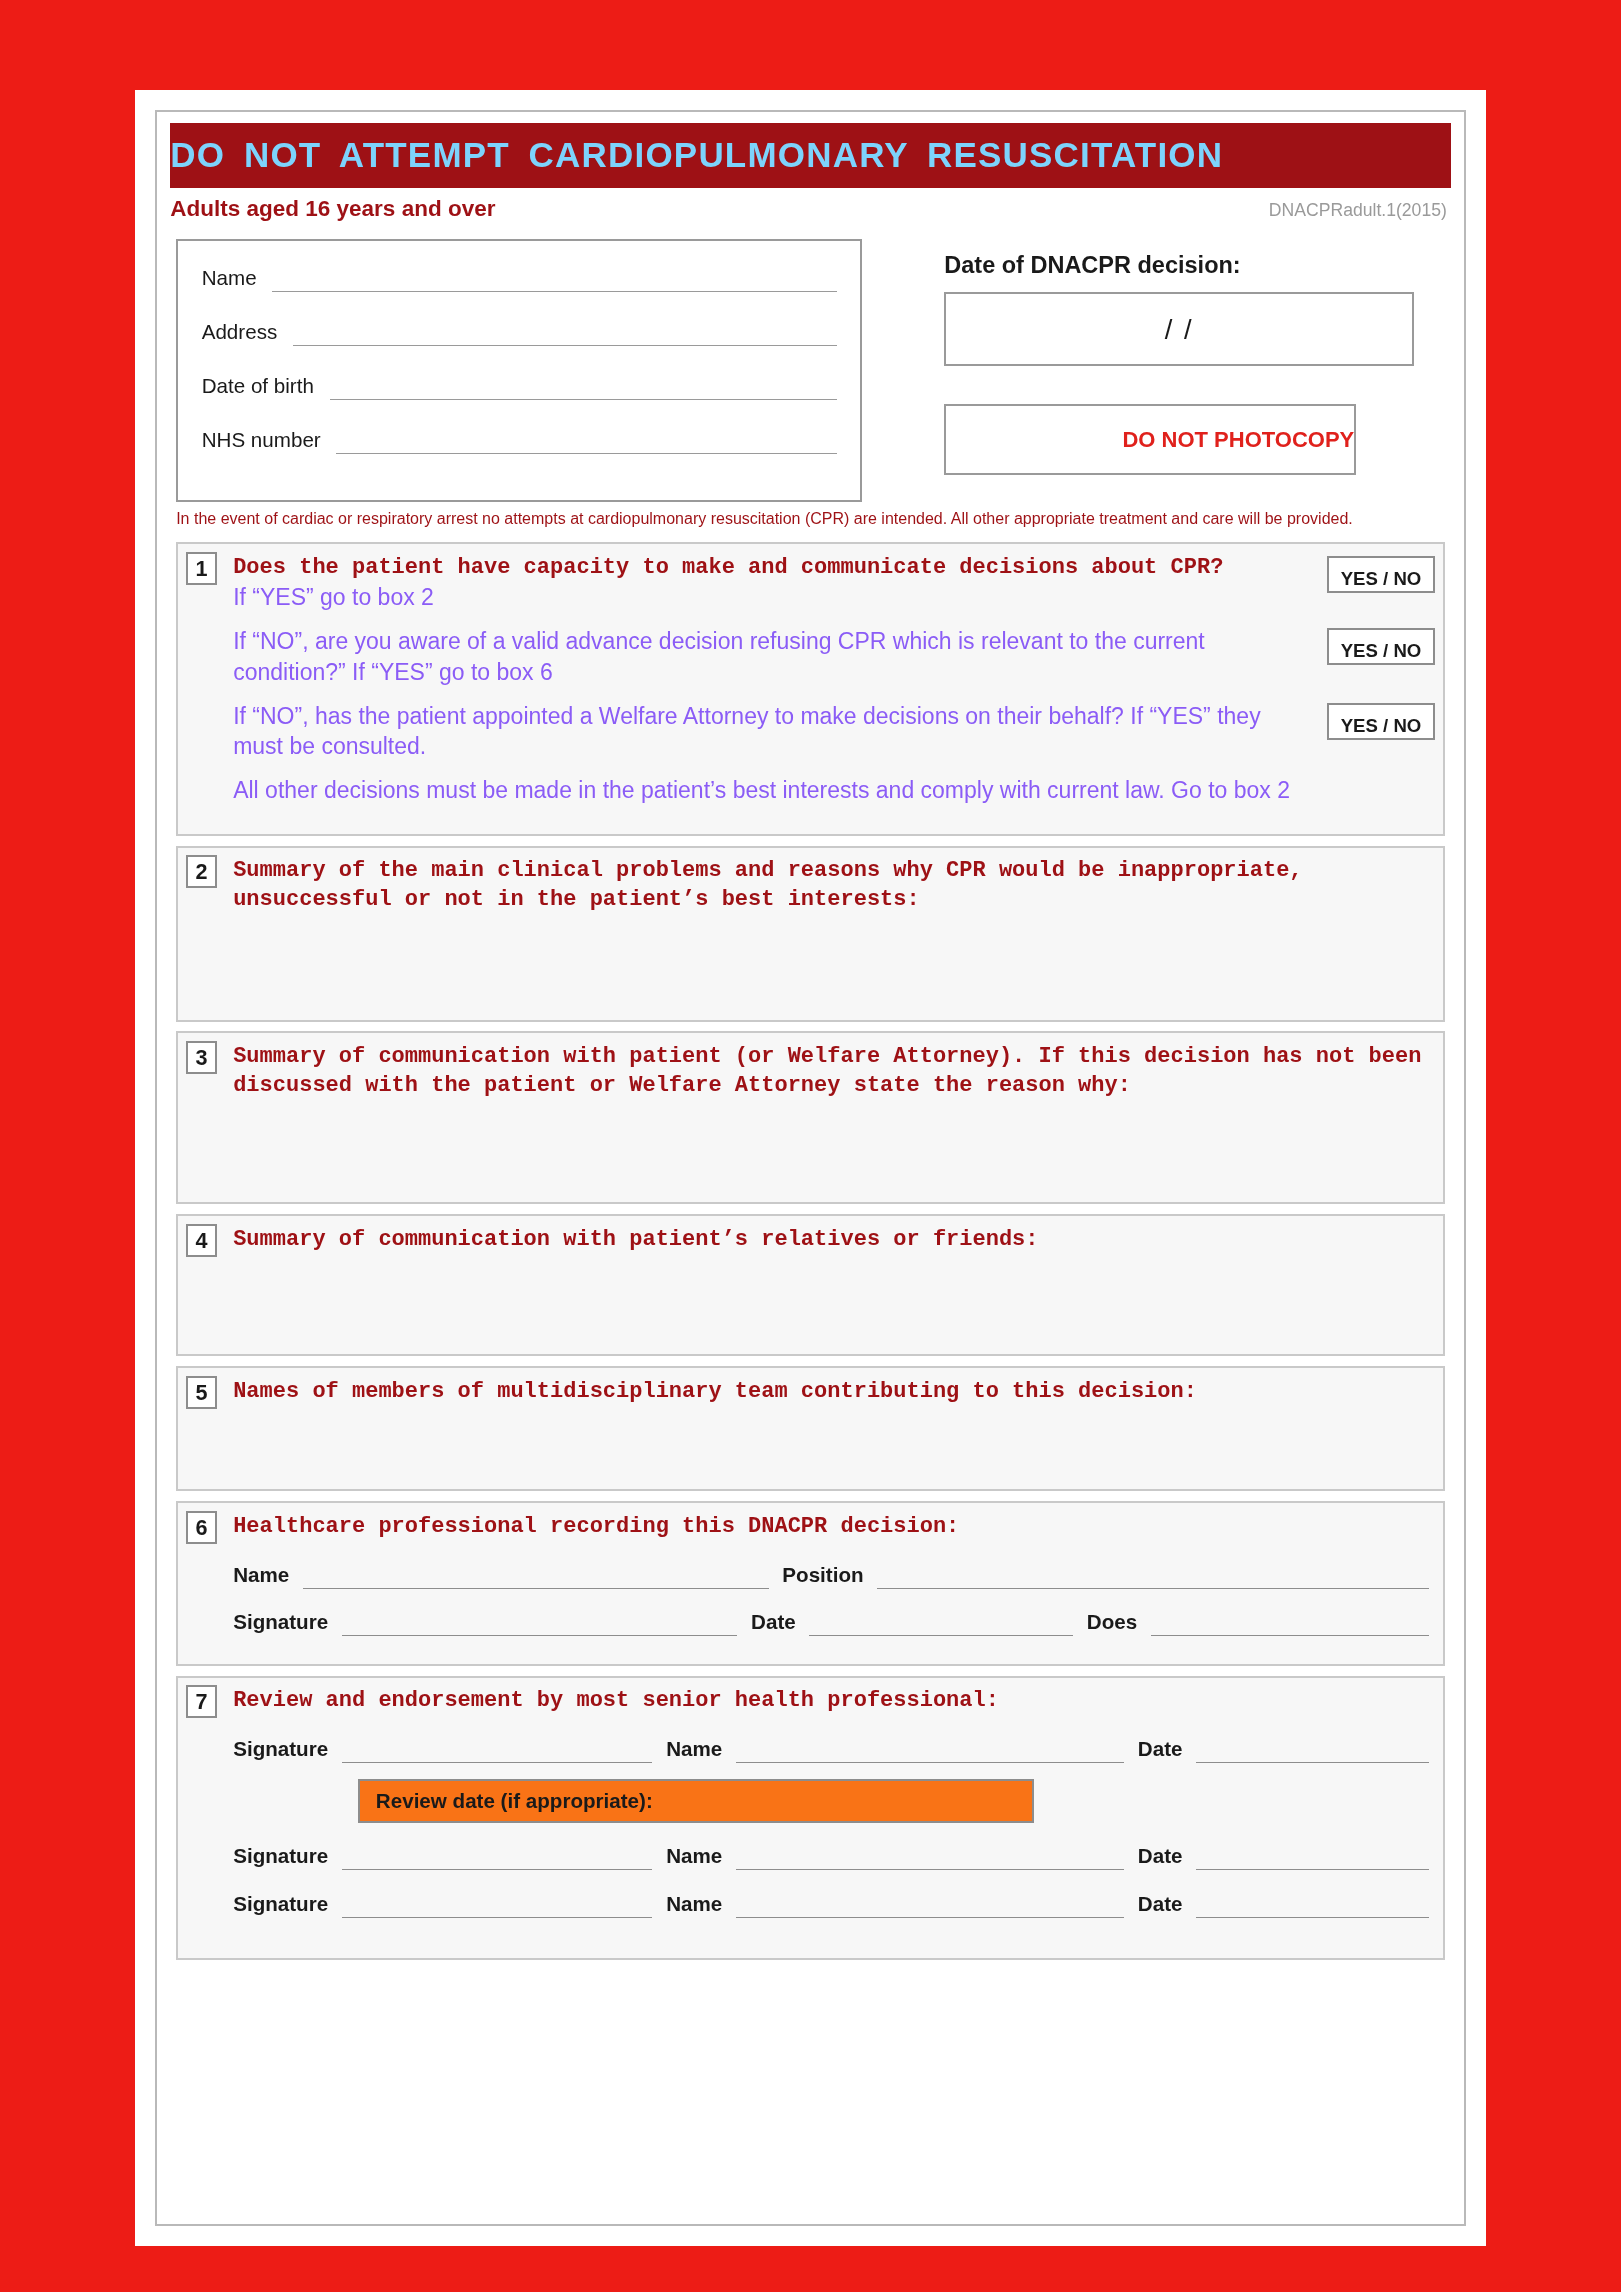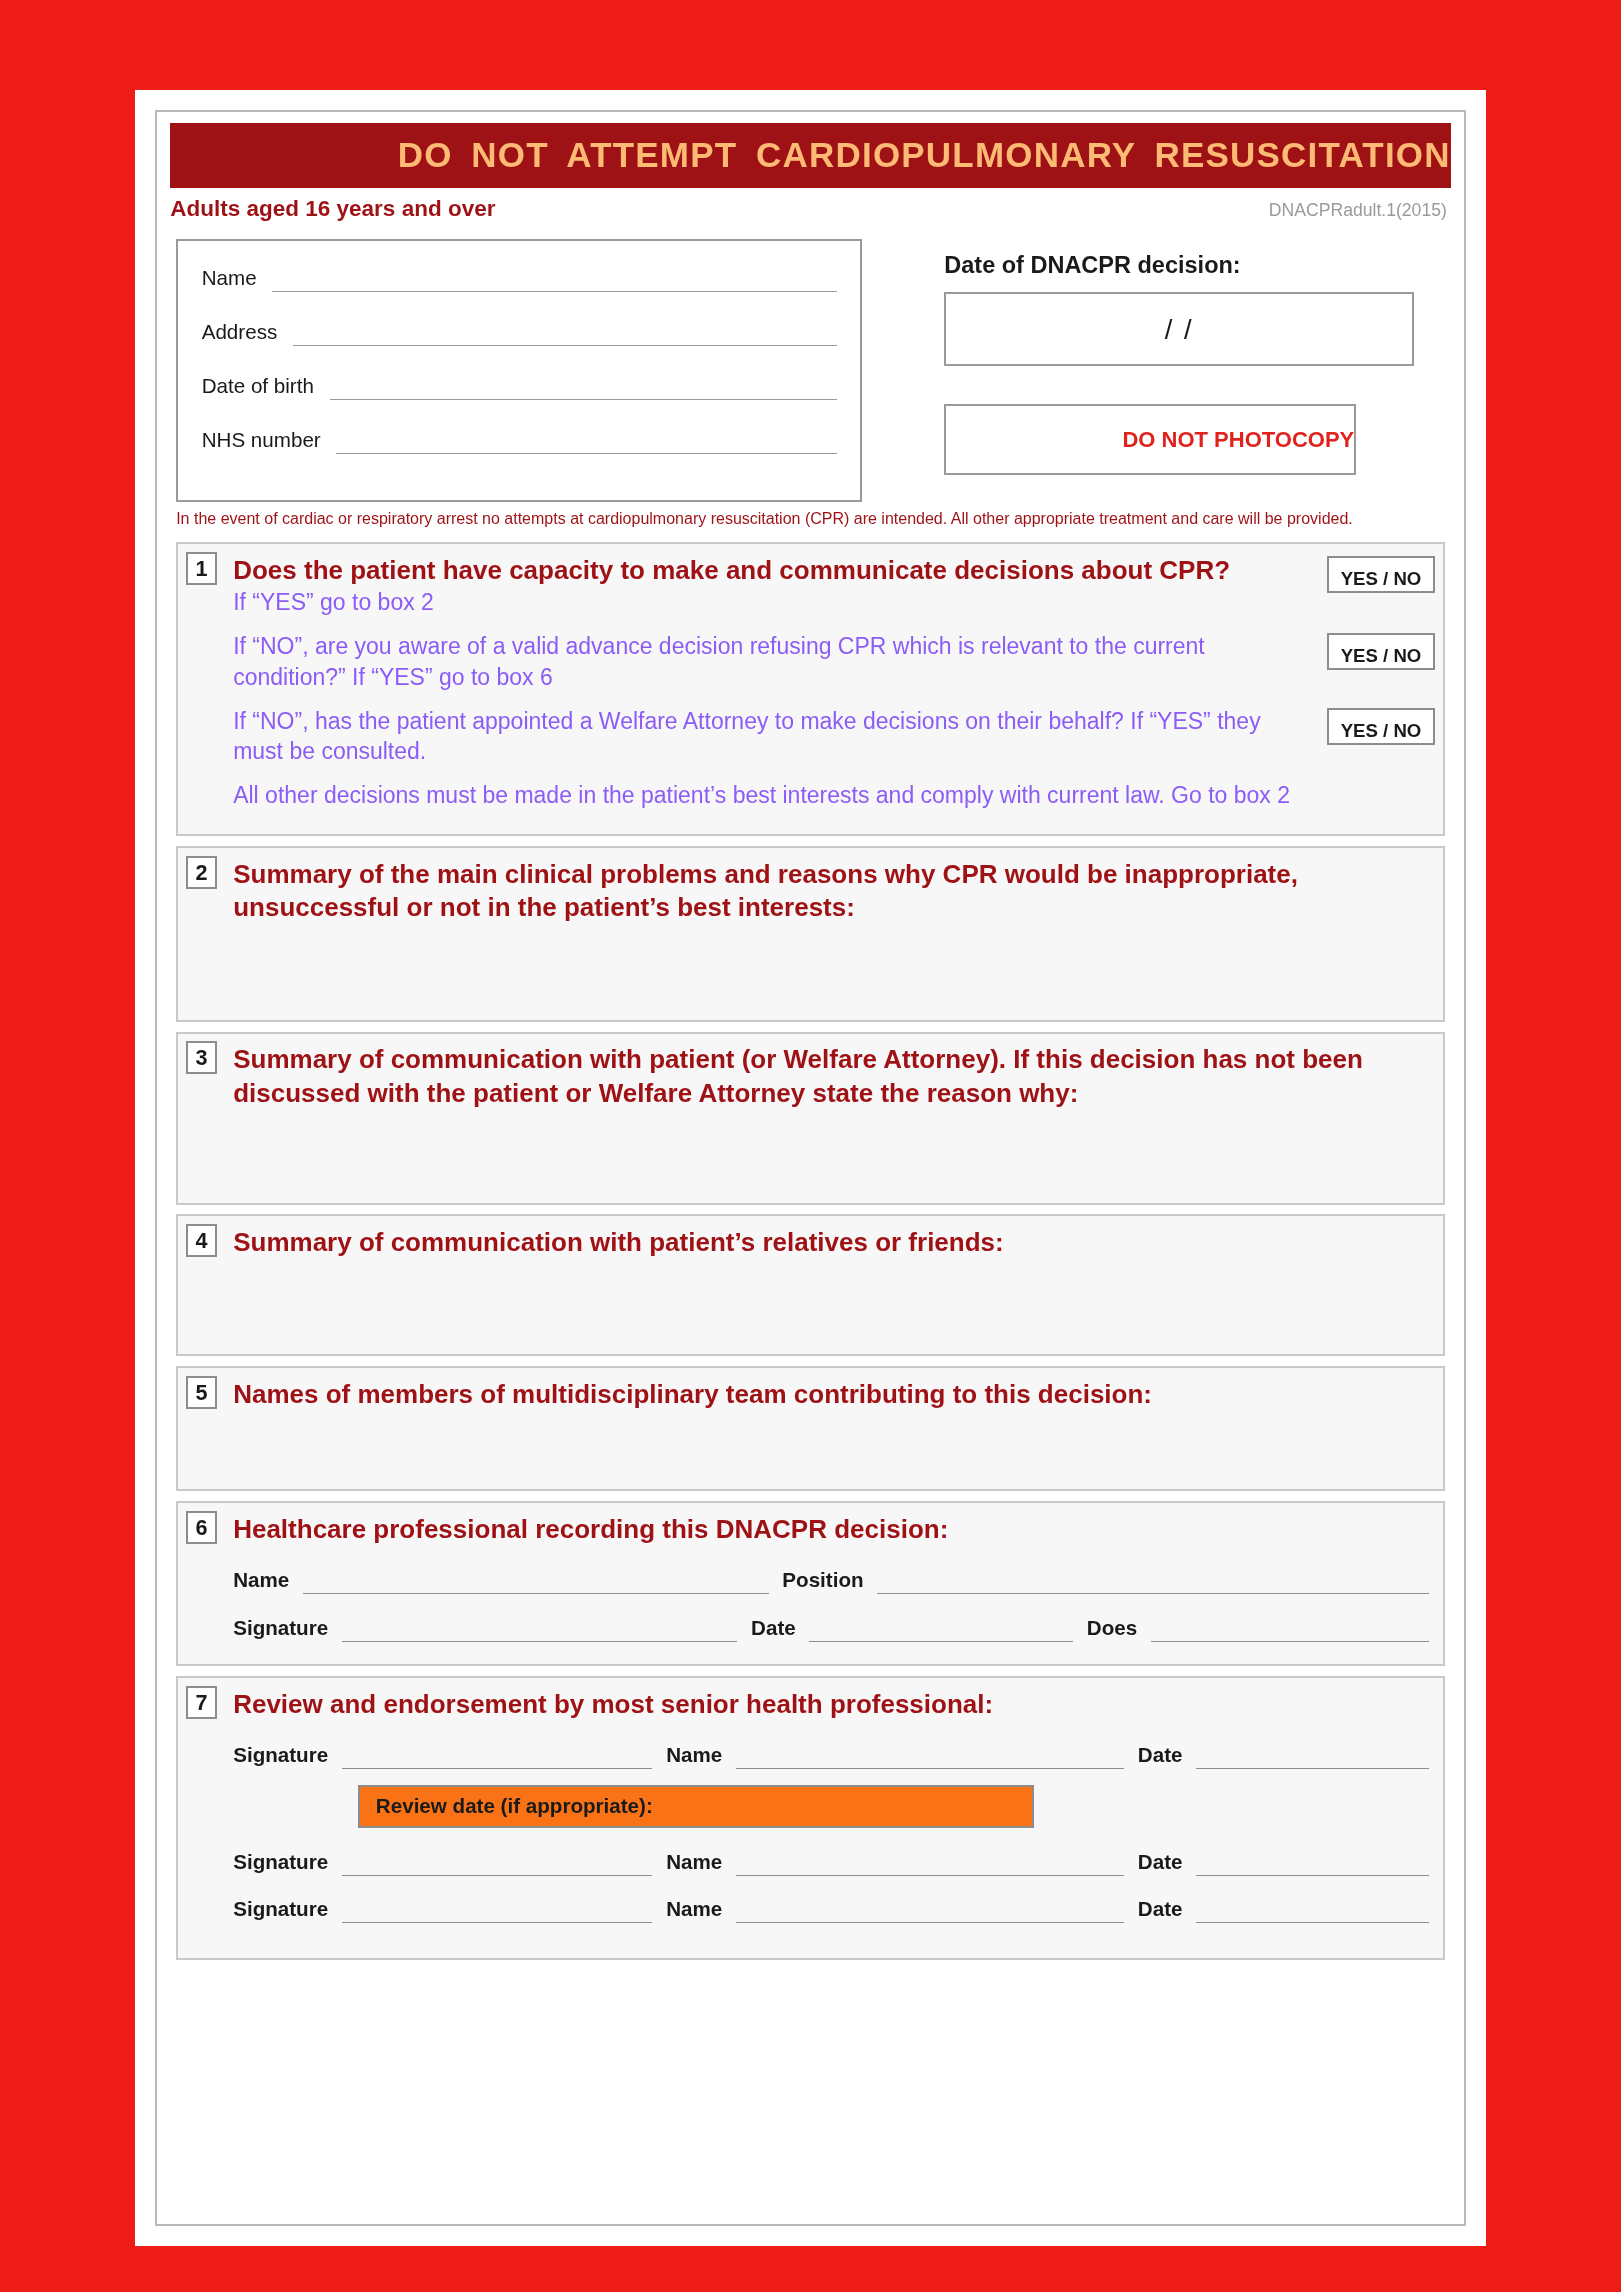--- a/index.html
+++ b/index.html
@@ -38,22 +38,22 @@
     right: 17.6px;
     bottom: 17.6px;
     border: 2px solid #b9b9b9;
     background: #ffffff;
     box-sizing: border-box;
     padding: 11.8px 13.7px 9.8px 13.7px;
   }
   
   .title-bar {
     background: #9e1115;
-    color: #fdba74;
-    text-align: right;
+    color: #7dd3fc;
+    text-align: left;
     font-size: 35px;
     font-weight: bold;
     letter-spacing: 1.2px;
     padding: 11.8px 0 12.7px 0;
     word-spacing: 7.8px;
   }
   .subtitle-row {
     position: relative;
     height: 35px;
     margin-top: 5.9px;
@@ -170,22 +170,23 @@
     box-sizing: border-box;
     text-align: center;
     line-height: 29px;
     font-size: 21.6px;
     font-weight: bold;
     color: #1a1a1a;
   }
   .q-head {
     color: #9e1115;
     font-weight: bold;
-    font-size: 26px;
+    font-size: 22px;
     line-height: 1.3;
+    font-family: Liberation Mono, monospace;
   }
   .q-text {
     color: #8b5cf6;
     font-size: 23px;
     line-height: 1.32;
   }
   .box1 { min-height: 294px; }
   .b1-row {
     position: relative;
     padding-right: 127px;

